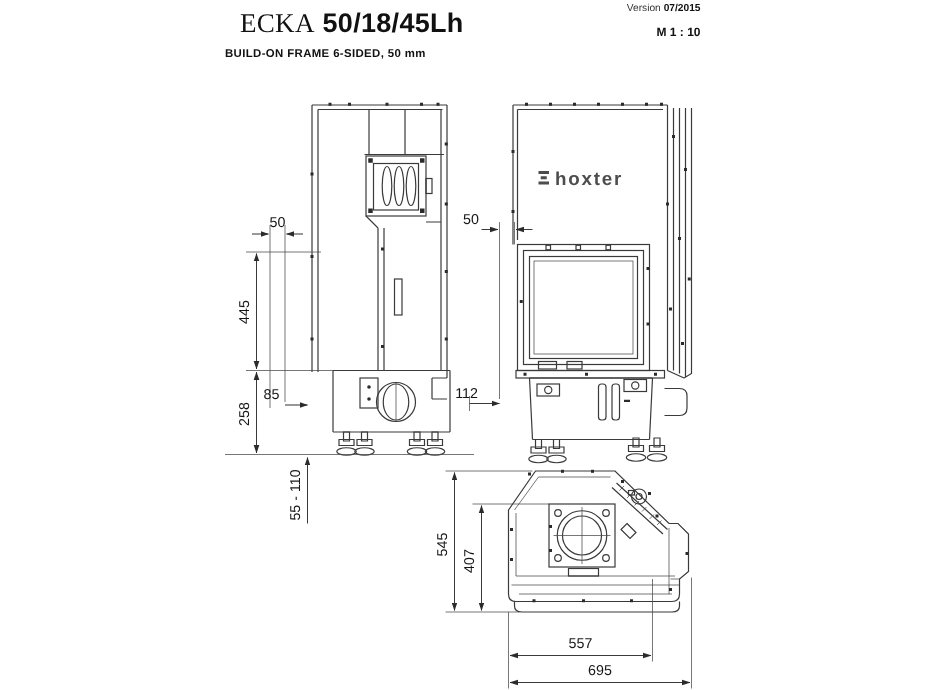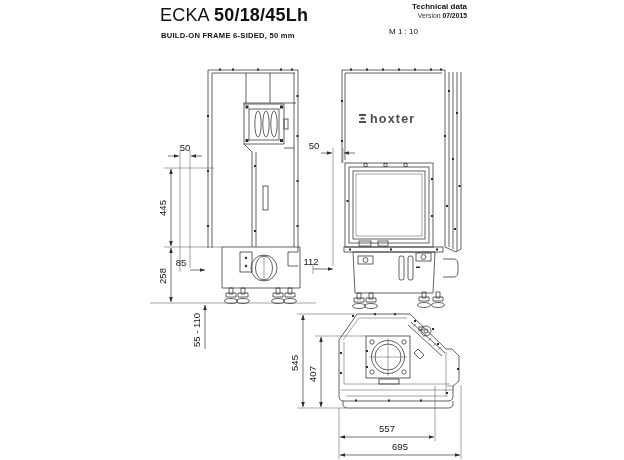--- a/index.html
+++ b/index.html
@@ -1,47 +1,46 @@
 <!DOCTYPE html>
 <html><head>
 <meta charset="utf-8">
 <style>
   html,body{margin:0;padding:0;}
   body{
     width:624px;height:460px;background:#ffffff;position:relative;
     font-family:"Liberation Sans", sans-serif;color:#111;overflow:hidden;
   }
   .title{position:absolute;left:160px;top:5px;font-size:18px;letter-spacing:.2px;white-space:nowrap;}
-  .title .product{font-weight:400;}
+  .title .product{font-weight:400;font-family:Liberation Serif, serif;}
   .title .variant{font-weight:700;}
-  .subtitle{position:absolute;left:161px;top:31px;font-size:7.6px;font-weight:700;letter-spacing:.25px;}
+  .subtitle{position:absolute;left:150px;top:31px;font-size:7.6px;font-weight:700;letter-spacing:.25px;}
   .meta{position:absolute;left:340px;top:2px;width:127px;text-align:right;line-height:1.25;}
   .meta .doc-type{font-size:8px;font-weight:700;}
   .meta .version{font-size:6.8px;}
   .meta .version .vlabel{font-weight:400;color:#333;}
   .meta .version .vvalue{font-weight:700;}
-  .meta .scale{font-size:8px;font-weight:400;margin-top:7px;text-align:center;}
+  .meta .scale{font-size:8px;font-weight:700;margin-top:7px;}
   svg{position:absolute;left:0;top:0;}
   .ln{stroke:#3a3a3a;stroke-width:0.8;fill:none;}
   .lt{stroke:#4a4a4a;stroke-width:0.5;fill:none;}
   .dim{stroke:#3a3a3a;stroke-width:0.7;fill:none;}
   .fillk{fill:#2b2b2b;stroke:none;}
   .dtxt{font-family:"Liberation Sans",sans-serif;font-size:9.5px;fill:#161616;}
   .logo-txt{font-family:"Liberation Sans",sans-serif;font-size:12.5px;font-weight:700;fill:#4d4d4d;letter-spacing:1.2px;}
 </style>
 </head>
 <body>
 
 <div class="title">
   <span class="product">ECKA</span>
   <span class="variant">50/18/45Lh</span>
 </div>
 <div class="subtitle">BUILD-ON FRAME 6-SIDED, 50 mm</div>
 <div class="meta">
-  <div class="doc-type">Technical data</div>
   <div class="version">
     <span class="vlabel">Version</span>
     <span class="vvalue">07/2015</span>
   </div>
   <div class="scale">M 1 : 10</div>
 </div>
 
 <svg width="624" height="460" viewBox="0 0 624 460">
   <defs>
     <marker id="arr" viewBox="0 0 10 10" refX="9.5" refY="5" markerWidth="8" markerHeight="8" orient="auto-start-reverse">

